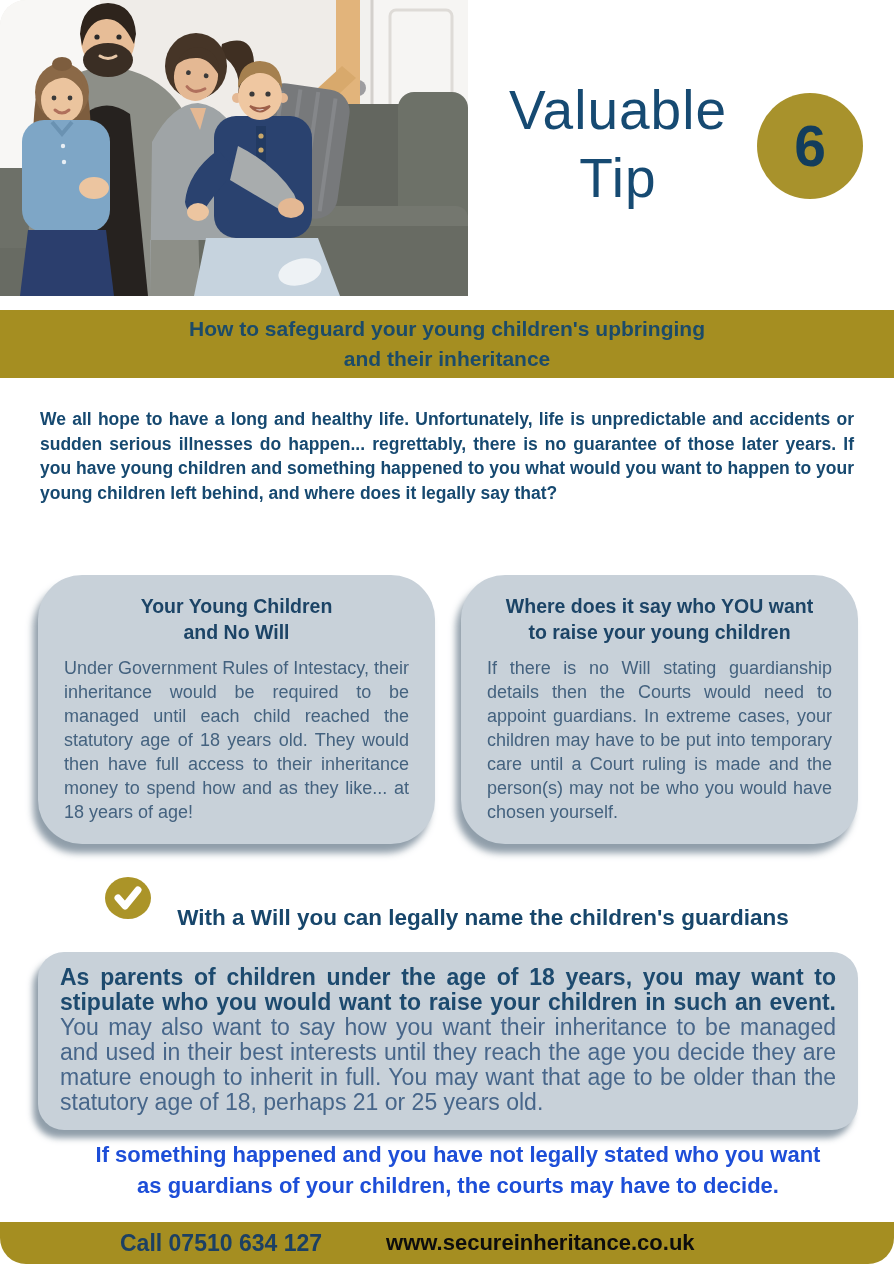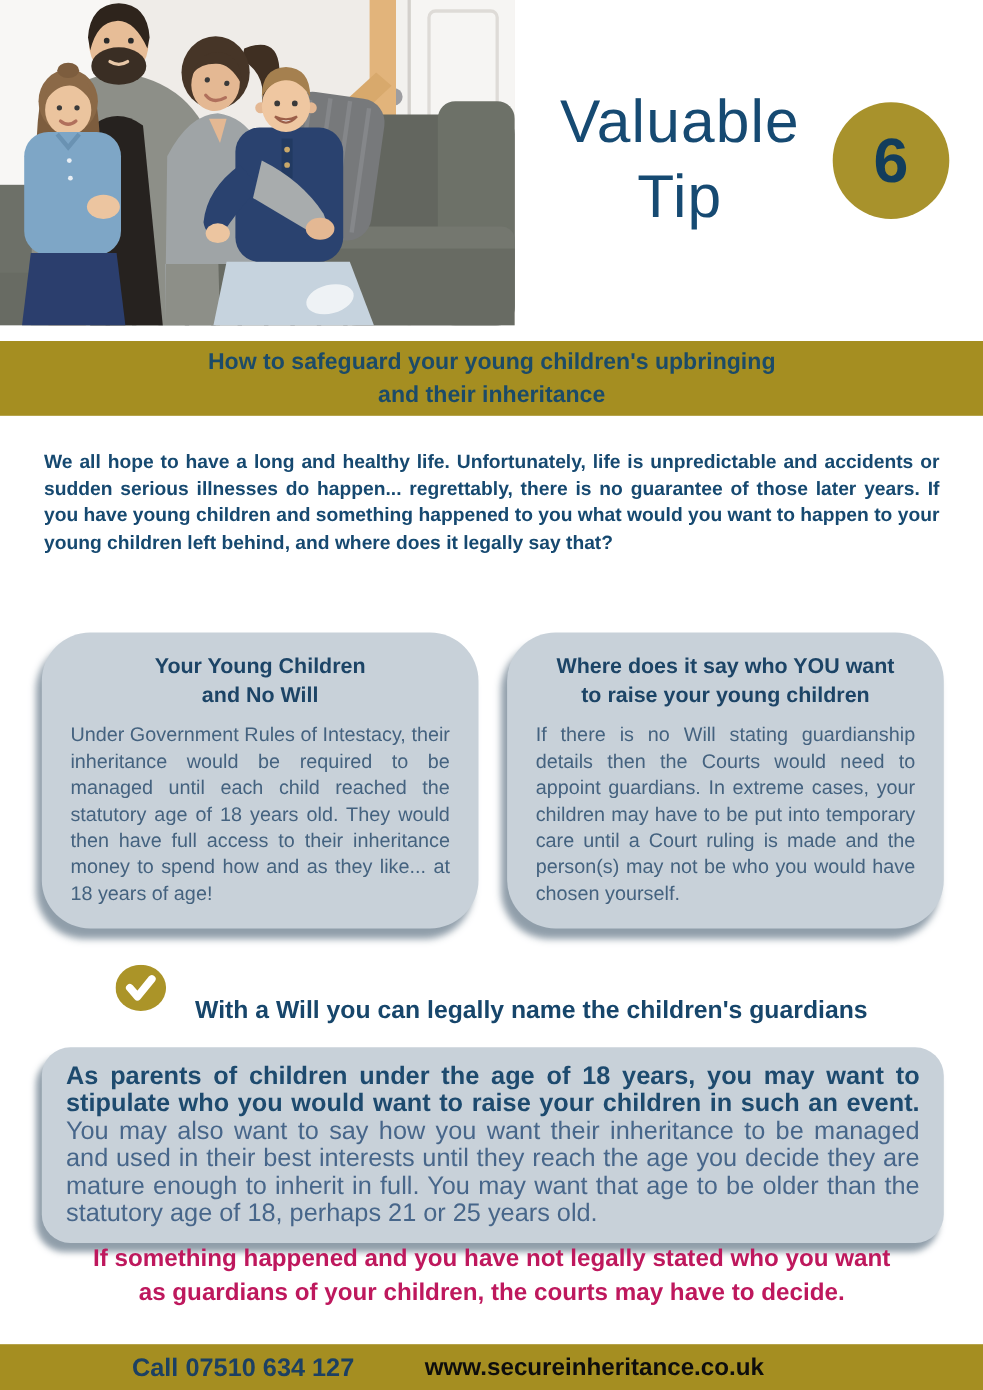--- a/index.html
+++ b/index.html
@@ -1,18 +1,19 @@
 <!DOCTYPE html>
 <html><head>
 <meta charset="utf-8">
 <style>
   html,body{margin:0;padding:0;background:#ffffff;}
   .page{
     position:relative;width:894px;height:1264px;background:#ffffff;overflow:hidden;
     font-family:"Liberation Sans","DejaVu Sans",sans-serif;
+    border-radius:26px;
   }
   
   .photo{position:absolute;left:0;top:0;width:468px;height:296px;}
   .photo svg{display:block;}
   
   .head-title{
     position:absolute;left:470px;top:76px;width:296px;text-align:center;
     color:#164a72;font-size:55px;line-height:68px;font-weight:400;letter-spacing:1px;
   }
   .tip-badge{
@@ -50,22 +51,22 @@
   
   .notice{
     position:absolute;left:38px;top:952px;width:820px;box-sizing:border-box;
     background:#c8d1d9;border-radius:26px;box-shadow:-5px 8px 6px rgba(125,141,155,0.85);
     padding:13px 22px 15px;
   }
   .notice p{margin:0;font-size:23px;line-height:25px;text-align:justify;color:#47668a;}
   .notice strong{color:#1d4a6e;}
   
   .statement{
-    position:absolute;left:42px;top:1128px;width:810px;margin:0;text-align:center;
-    color:#be185d;font-weight:bold;font-size:22px;line-height:31px;
+    position:absolute;left:42px;top:1128px;width:810px;margin:11px;text-align:center;
+    color:#1d4ed8;font-weight:bold;font-size:22px;line-height:31px;
   }
   
   .footer{
     position:absolute;left:0;top:1222px;width:894px;height:42px;background:#a58e21;
     display:flex;align-items:center;
   }
   .footer .phone{margin-left:120px;color:#1c4062;font-weight:bold;font-size:23px;}
   .footer .site{margin-left:64px;color:#0d0d0d;font-weight:bold;font-size:22px;}
 </style>
 </head>

